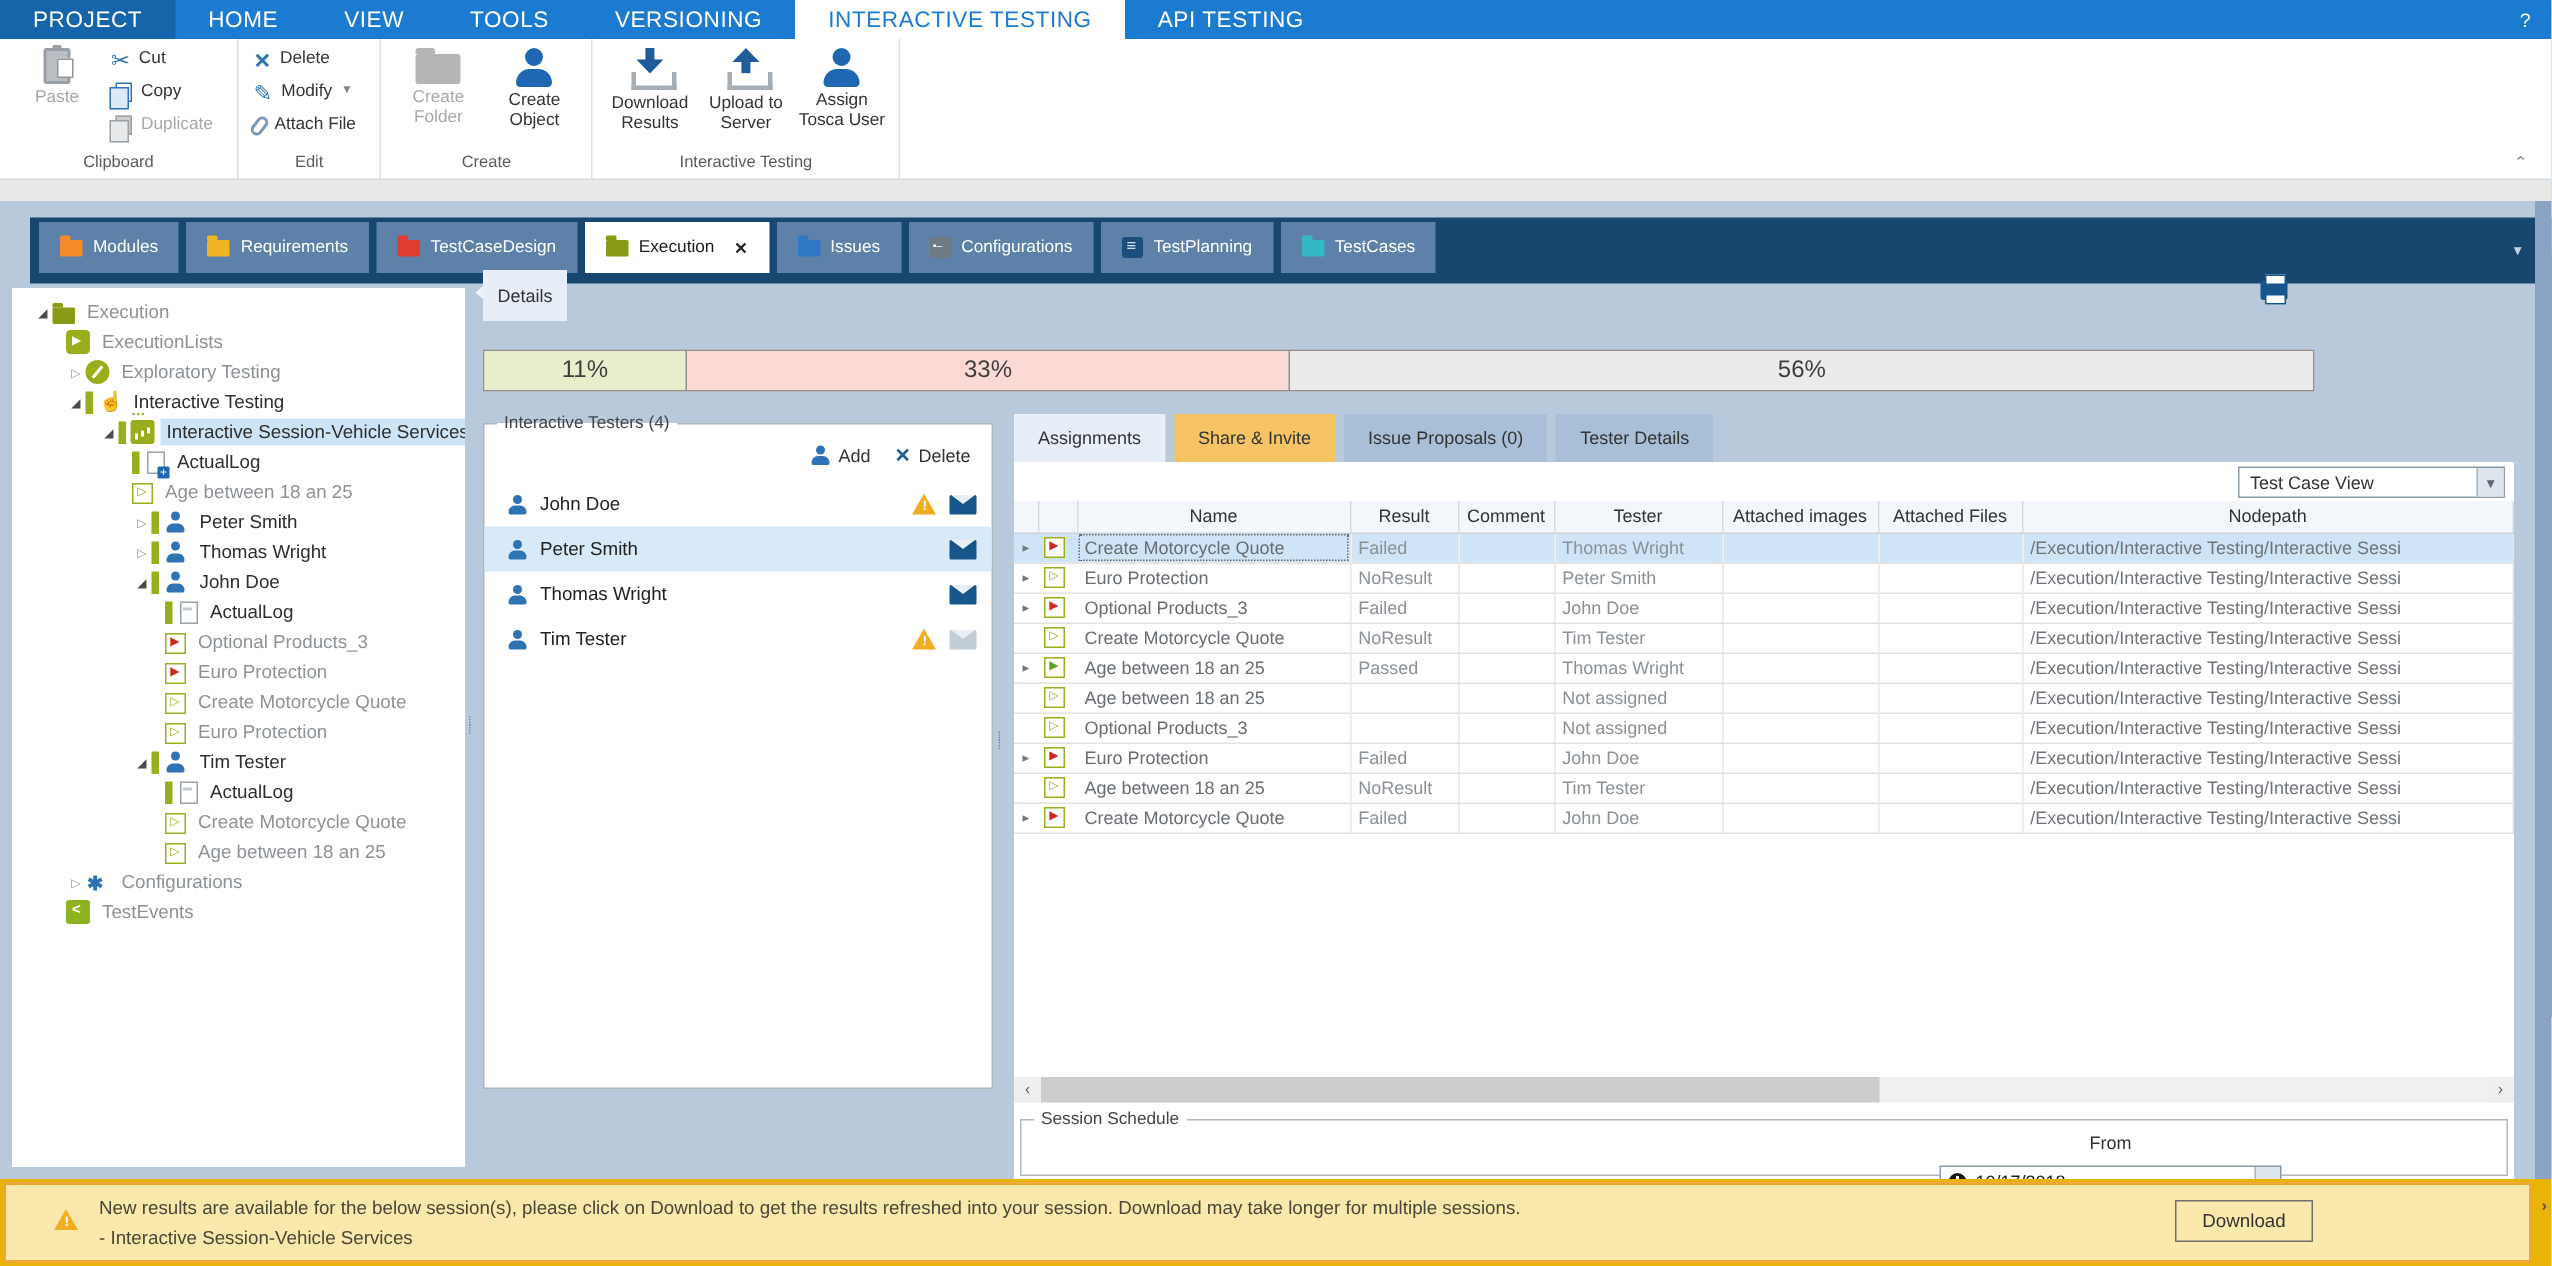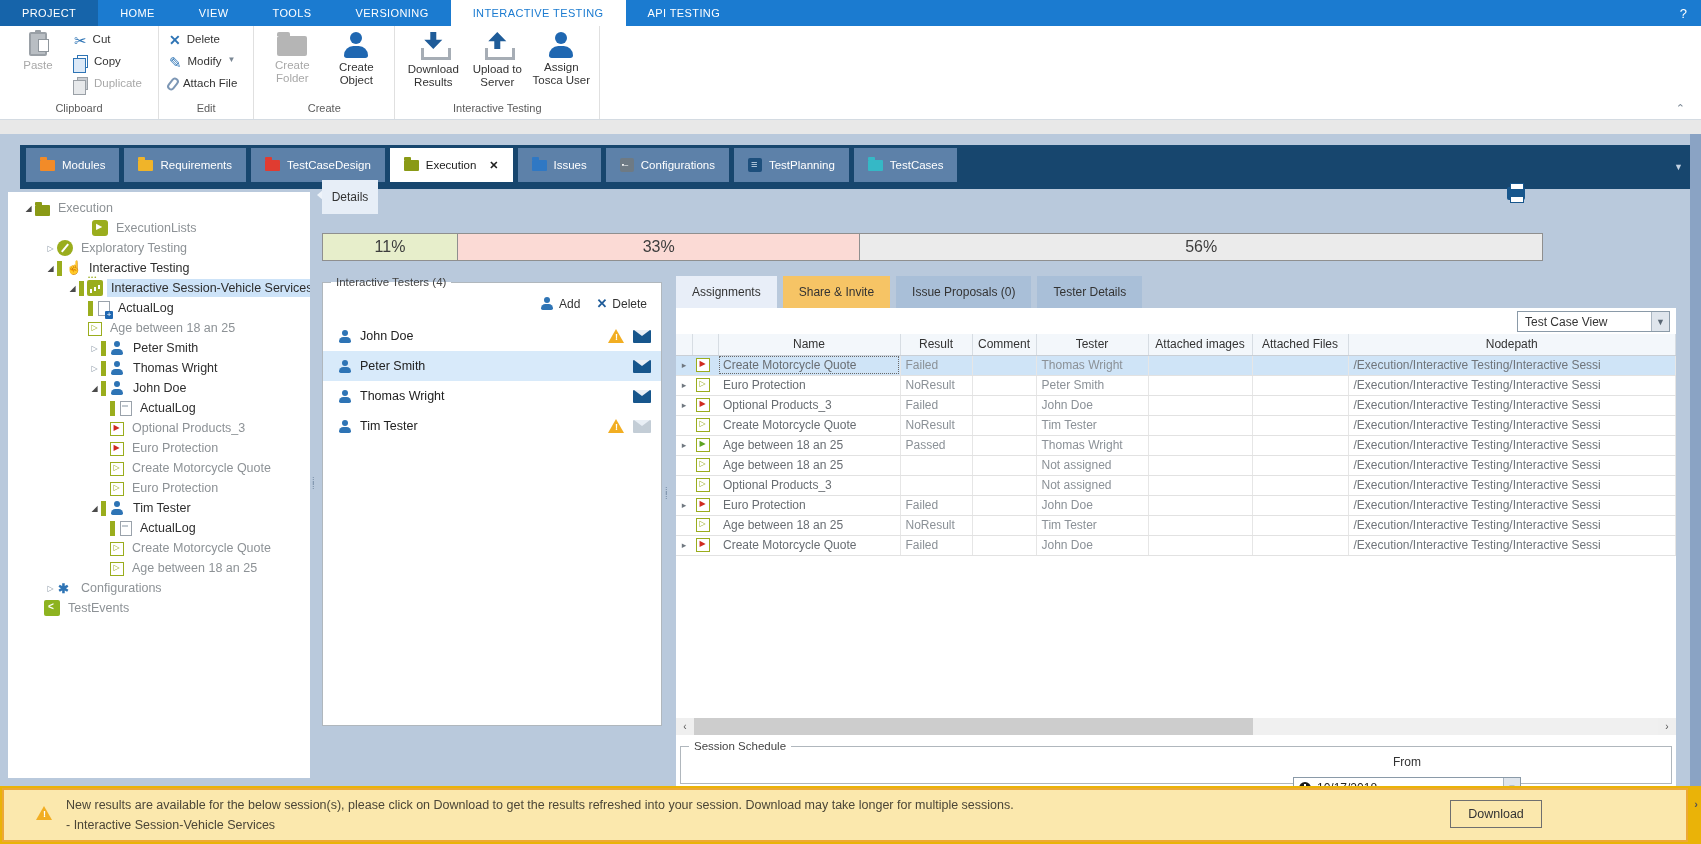--- a/index.html
+++ b/index.html
@@ -1,21 +1,21 @@
 <!DOCTYPE html>
 <html><head>
 <meta charset="utf-8">
 <style>
   * { margin:0; padding:0; box-sizing:border-box; }
   html,body { width:1701px; height:844px; overflow:hidden; font-family:"Liberation Sans",sans-serif; background:#e8e8e8; }
   body { position:relative; }
 
   
   .menubar { position:absolute; left:0; top:0; width:100%; height:26px; background:#1b7bd0; display:flex; align-items:stretch; }
-  .menu-item { color:#fff; font-size:11px; letter-spacing:.4px; padding:0 22px; display:flex; align-items:center; cursor:default; }
+  .menu-item { color:#fff; font-size:15px; letter-spacing:.4px; padding:0 22px; display:flex; align-items:center; cursor:default; }
   .menu-item.dark { background:rgba(0,0,0,.18); }
   .menu-item.active { background:#ffffff; color:#1b7bd0; }
   .help-glyph { position:absolute; right:14px; top:0; height:26px; display:flex; align-items:center; color:#fff; font-size:13px; }
 
   
   .ribbon { position:absolute; left:0; top:26px; width:100%; height:94px; background:#fff; display:flex; border-bottom:1px solid #d4dbe2; }
   .rgroup { display:flex; flex-direction:column; padding:3px 6px 0 6px; border-right:1px solid #e0e0e0; }
   .rgroup-content { flex:1; display:flex; align-items:flex-start; }
   .rgroup-label { height:17px; text-align:center; font-size:11px; color:#5b5b5b; }
   .rb-big { width:64px; display:flex; flex-direction:column; align-items:center; padding-top:3px; background:none; border:none; cursor:pointer; }
@@ -138,21 +138,21 @@
   .ico-mail { width:18px; height:13px; background:#17568c; border-radius:1px; position:relative; display:inline-block; }
   .ico-mail::before { content:""; position:absolute; left:1px; top:0; width:0; height:0; border-left:8px solid transparent; border-right:8px solid transparent; border-top:6px solid #e9eff5; }
   .ico-mail.light { background:#c3cdd6; }
 
   
   .rtabs { position:absolute; left:676px; top:142px; display:flex; gap:6px; }
   .rtab { height:32px; padding:0 16px; display:flex; align-items:center; font-size:12px; color:#333; background:#a9bfd8; cursor:pointer; }
   .rtab.active { background:#e8eef8; }
   .rtab.orange { background:#f6c465; }
   .rpanel { position:absolute; left:676px; top:174px; width:1000px; height:478px; background:#fff; }
-  .viewdd { position:absolute; top:3px; right:6px; width:153px; height:21px; border:1px solid #8a9aa8; background:#fff; display:flex; align-items:center; font-size:12px; color:#333; padding-left:7px; }
+  .viewdd { position:absolute; top:3px; right:6px; width:178px; height:21px; border:1px solid #8a9aa8; background:#fff; display:flex; align-items:center; font-size:12px; color:#333; padding-left:7px; }
   .viewdd .ddbtn { margin-left:auto; width:18px; height:100%; background:#dfe5ec; border-left:1px solid #aab6c2; display:flex; align-items:center; justify-content:center; color:#5a6774; font-size:9px; }
 
   table.grid { position:absolute; left:0; top:26px; width:100%; border-collapse:collapse; table-layout:fixed; }
   table.grid th { height:21px; background:#f3f7fb; border-bottom:1px solid #c9cfd6; border-right:1px solid #d7dde3; font-size:12px; font-weight:400; color:#333; }
   table.grid td { height:20px; border-bottom:1px solid #e2e2e2; border-right:1px solid #e6e6e6; font-size:12px; color:#8b9197; padding:0 5px; white-space:nowrap; overflow:hidden; }
   table.grid td.c-name { color:#686d72; }
   table.grid td.c-node { color:#6f747a; }
   table.grid td.c-exp { text-align:center; color:#707880; font-size:9px; padding:0; border-right:none; }
   table.grid td.c-ico { padding:0; border-right:none; }
   table.grid tr.selected td { background:#cfe4f7; }
@@ -316,21 +316,21 @@
     </div>
   <span class="tab-overflow">▼</span>
 
   <div class="treepanel" id="treepanel">
       <div style="height: 6px;"></div>
       <div class="trow muted" style="padding-left: 14px;">
         <span class="texp expanded">◢</span>
         <span class="ti ti-folder-olive"></span>
         <span class="tlabel">Execution</span>
       </div>
-      <div class="trow muted" style="padding-left: 36px; margin-left: 48px;">
+      <div class="trow muted" style="padding-left: 36px;">
         <span class="ti ti-exec-list"></span>
         <span class="tlabel">ExecutionLists</span>
       </div>
       <div class="trow muted" style="padding-left: 36px;">
         <span class="texp collapsed">▷</span>
         <span class="ti ti-exploratory"></span>
         <span class="tlabel">Exploratory Testing</span>
       </div>
       <div class="trow" style="padding-left: 36px;">
         <span class="texp expanded">◢</span>

